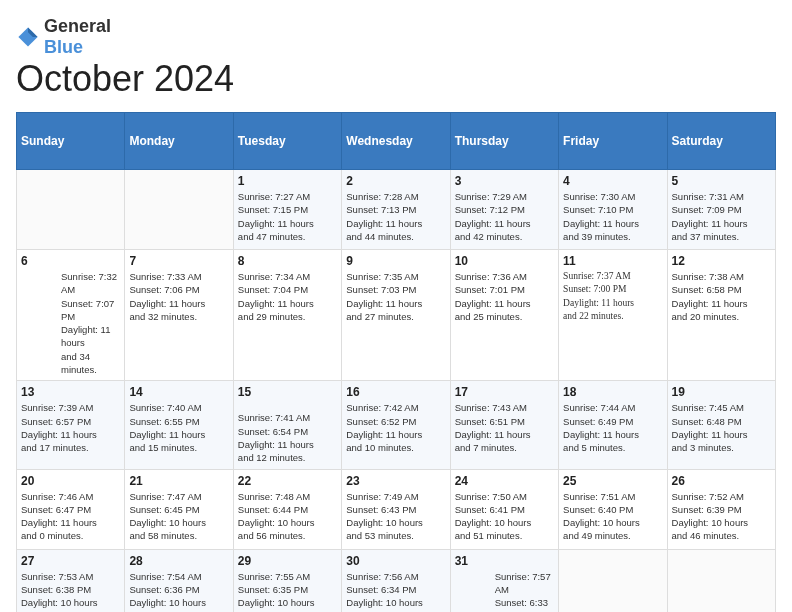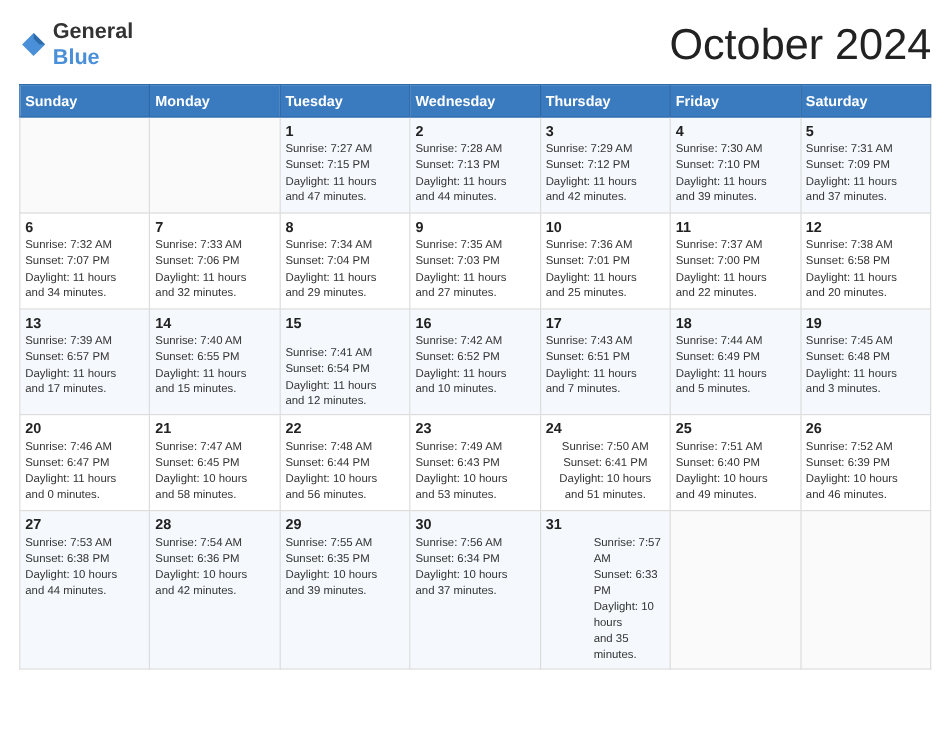--- a/index.html
+++ b/index.html
@@ -8,20 +8,21 @@
       background: #fff;
       width: 792px;
       min-height: 612px;
       padding: 16px;
     }
     .header {
       display: flex;
       justify-content: space-between;
       align-items: flex-start;
       margin-bottom: 12px;
+      flex-direction: column;
     }
     .logo {
       display: flex;
       align-items: center;
       gap: 4px;
     }
     .logo-text-general {
       font-size: 18px;
       font-weight: bold;
       color: #333;
@@ -52,21 +53,21 @@
       border-collapse: collapse;
       table-layout: fixed;
     }
     thead tr {
       background-color: #3a7abf;
     }
     thead th {
       color: #fff;
       font-size: 12px;
       font-weight: bold;
-      padding: 6px 4px;
+      padding: 21px 4px;
       text-align: left;
       border: 1px solid #2d6aaa;
     }
     tbody tr {
       border-bottom: 1px solid #ccc;
     }
     tbody tr:nth-child(odd) {
       background-color: #f5f8fc;
     }
     tbody tr:nth-child(even) {
@@ -163,21 +164,21 @@
           <div class="day-number">5</div>
           <div class="day-info" style="white-space: pre-line;">Sunrise: 7:31 AM
 Sunset: 7:09 PM
 Daylight: 11 hours
 and 37 minutes.</div>
         </td>
       </tr>
       <tr>
         <td>
           <div class="day-number">6</div>
-          <div class="day-info" style="white-space: pre-line;">Sunrise: 7:32 AM
+          <div class="day-info" style="white-space: pre-line; margin-left: 40px;">Sunrise: 7:32 AM
 Sunset: 7:07 PM
 Daylight: 11 hours
 and 34 minutes.</div>
         </td>
         <td>
           <div class="day-number">7</div>
           <div class="day-info" style="white-space: pre-line;">Sunrise: 7:33 AM
 Sunset: 7:06 PM
 Daylight: 11 hours
 and 32 minutes.</div>
@@ -198,21 +199,21 @@
         </td>
         <td>
           <div class="day-number">10</div>
           <div class="day-info" style="white-space: pre-line;">Sunrise: 7:36 AM
 Sunset: 7:01 PM
 Daylight: 11 hours
 and 25 minutes.</div>
         </td>
         <td>
           <div class="day-number">11</div>
-          <div class="day-info" style="white-space: pre-line;">Sunrise: 7:37 AM
+          <div class="day-info" style="white-space: pre-line; font-family: Liberation Serif, serif;">Sunrise: 7:37 AM
 Sunset: 7:00 PM
 Daylight: 11 hours
 and 22 minutes.</div>
         </td>
         <td>
           <div class="day-number">12</div>
           <div class="day-info" style="white-space: pre-line;">Sunrise: 7:38 AM
 Sunset: 6:58 PM
 Daylight: 11 hours
 and 20 minutes.</div>
@@ -293,21 +294,21 @@
         </td>
         <td>
           <div class="day-number">23</div>
           <div class="day-info" style="white-space: pre-line;">Sunrise: 7:49 AM
 Sunset: 6:43 PM
 Daylight: 10 hours
 and 53 minutes.</div>
         </td>
         <td>
           <div class="day-number">24</div>
-          <div class="day-info" style="white-space: pre-line; text-align: center;">Sunrise: 7:50 AM
+          <div class="day-info" style="white-space: pre-line;">Sunrise: 7:50 AM
 Sunset: 6:41 PM
 Daylight: 10 hours
 and 51 minutes.</div>
         </td>
         <td>
           <div class="day-number">25</div>
           <div class="day-info" style="white-space: pre-line;">Sunrise: 7:51 AM
 Sunset: 6:40 PM
 Daylight: 10 hours
 and 49 minutes.</div>

